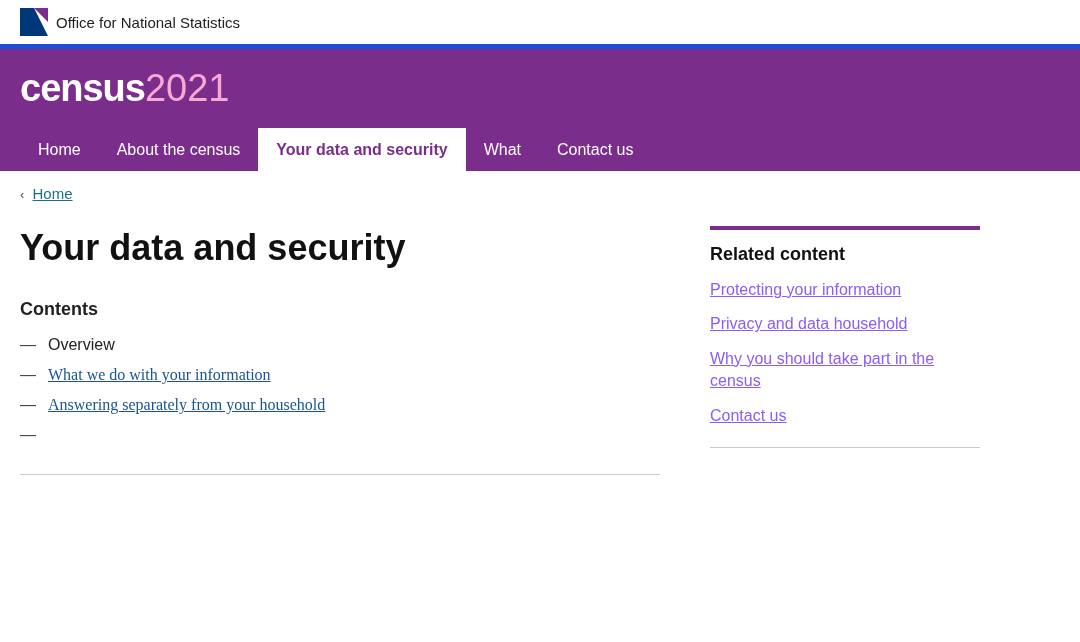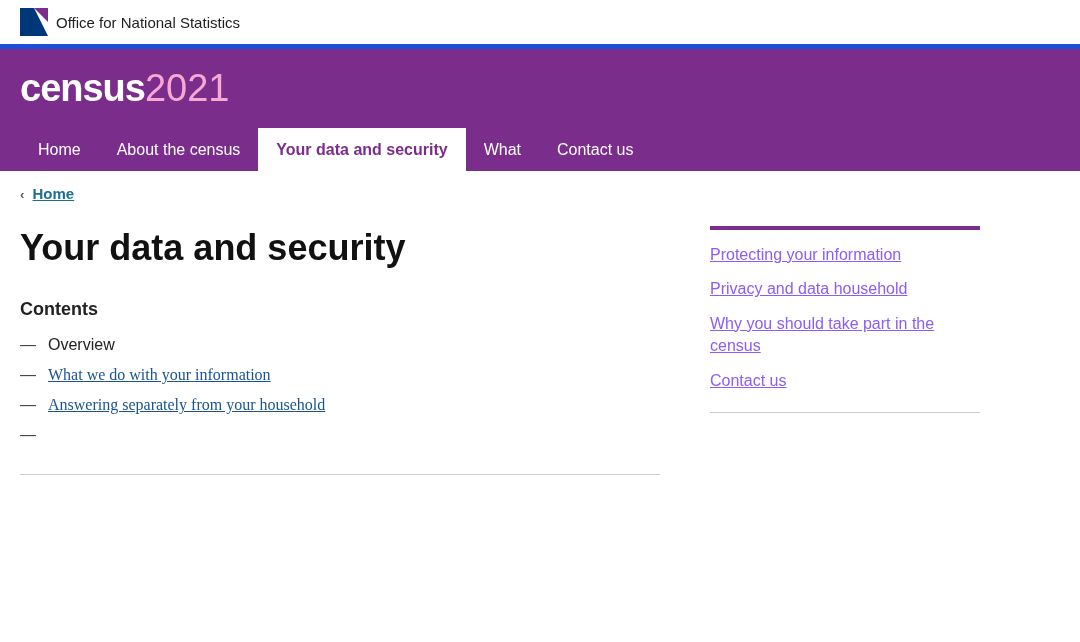--- a/index.html
+++ b/index.html
@@ -73,21 +73,20 @@
       border-top: 3px solid #fff;
     }
     .ons-nav li a {
       font-weight: 400;
     }
 
     
     .breadcrumb {
       padding: 14px 20px;
       font-size: 15px;
-      font-weight: bold;
     }
     .breadcrumb a {
       color: #1a6f8c;
       text-decoration: underline;
     }
     .breadcrumb-chevron {
       margin-right: 4px;
       font-size: 13px;
       color: #555;
     }
@@ -252,20 +251,21 @@
       <li>
         <span class="contents-dash">—</span>
       </li>
     </ul>
 
     <hr class="bottom-divider">
   </div>
 
   <div class="sidebar">
     <div class="related-bar"></div>
+    <h2 class="related-heading">Related content</h2>
     <ul class="related-list">
       <li>
         <a href="#">Protecting your information</a>
       </li>
       <li>
         <a href="#">Privacy and data household</a>
       </li>
       <li>
         <a href="#">Why you should take part in the census</a>
       </li>

